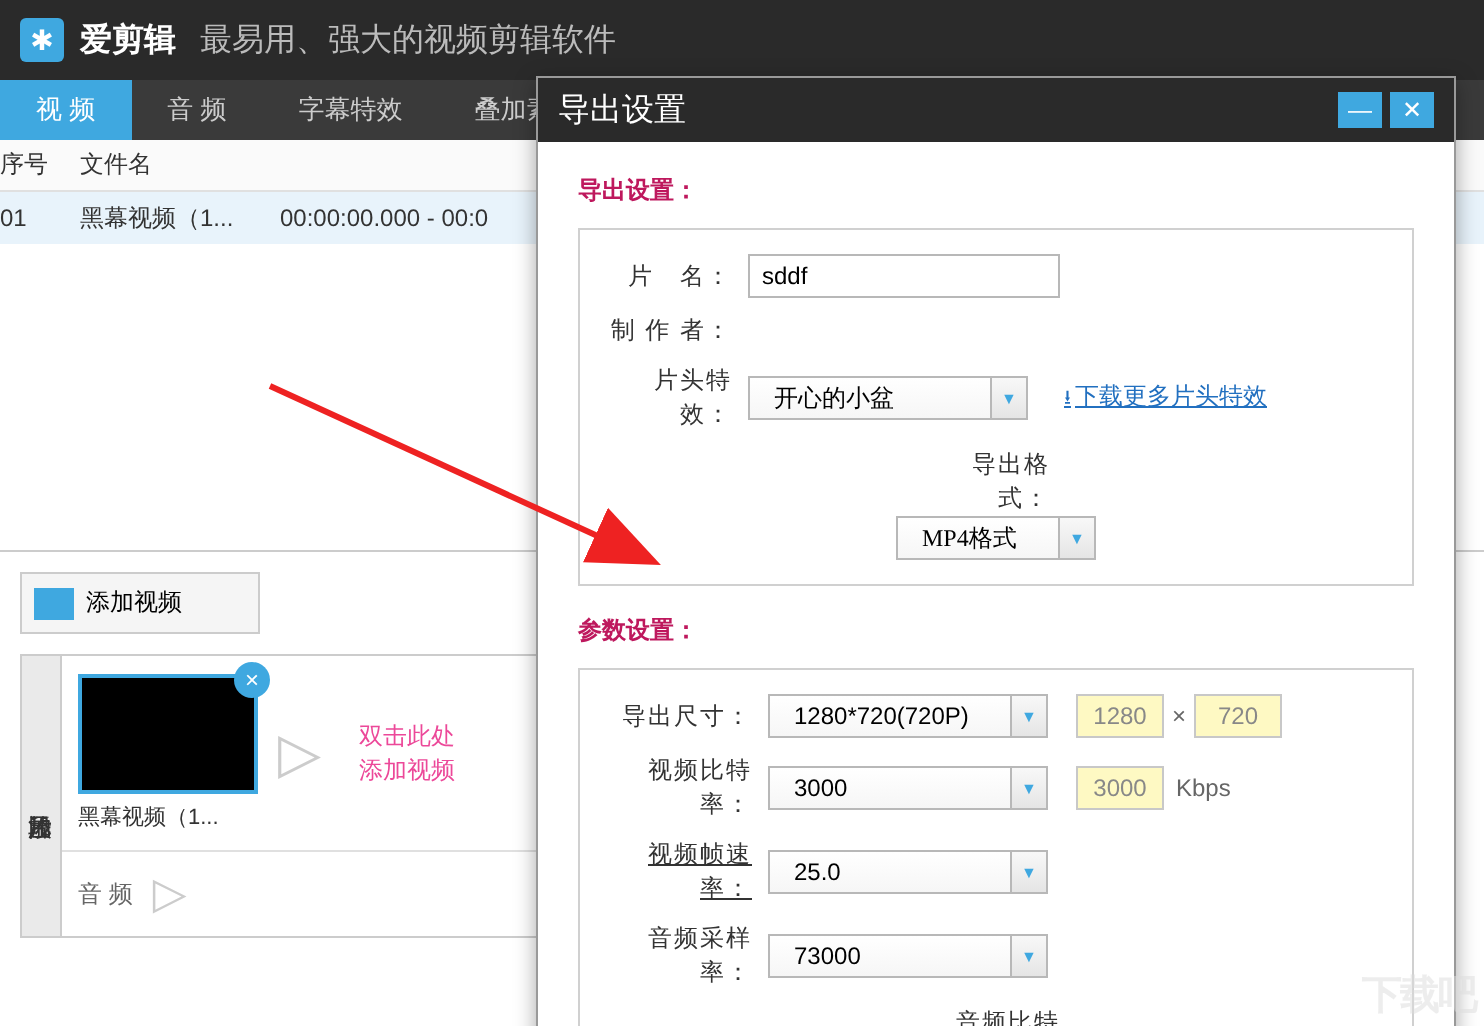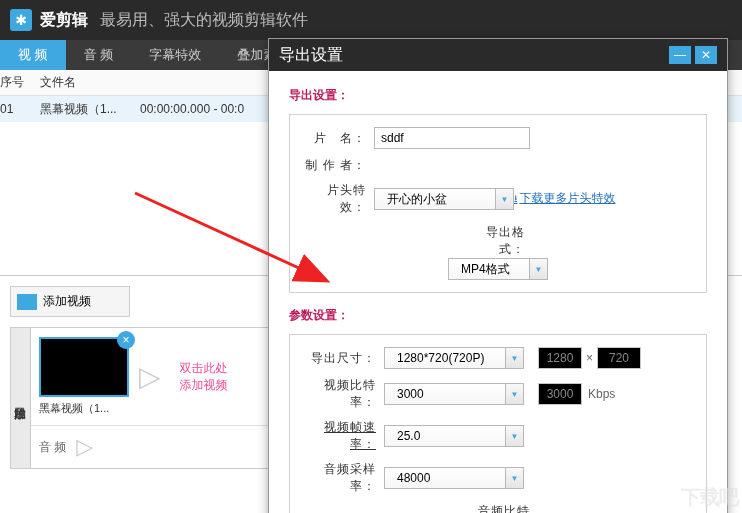--- a/index.html
+++ b/index.html
@@ -46,23 +46,23 @@
 .section-title { font-size: 12px; color: #be185d; font-weight: bold; margin-bottom: 10px; }
 .fieldset { border: 1px solid #d0d0d0; padding: 12px 14px; margin-bottom: 14px; }
 .frow { display: flex; align-items: center; margin-bottom: 8px; font-size: 12px; }
 .frow:last-child { margin-bottom: 0; flex-direction: column; }
 .flabel { width: 62px; text-align: right; margin-right: 8px; color: #333; letter-spacing: 1px; }
 .input, .select { height: 22px; border: 1px solid #b8b8b8; padding: 0 6px; font-size: 12px; background: #fff; font-family: inherit; }
 .input { width: 156px; }
 .select { width: 140px; position: relative; background: linear-gradient(#fff,#f6f6f6); cursor: pointer; display: flex; align-items: center; justify-content: space-between; padding-right: 0; }
 .select .sval { padding-left: 6px; }
 .select .sar { width: 18px; height: 100%; border-left: 1px solid #b8b8b8; display: flex; align-items: center; justify-content: center; background: linear-gradient(#f8f8f8,#e5e5e5); color: #3fa8e0; font-size: 8px; }
-.link { color: #2270c0; text-decoration: underline; cursor: pointer; }
+.link { color: #2270c0; text-decoration: underline; margin-left: 18px; cursor: pointer; }
 .link-icon { color: #2270c0; margin-right: 2px; font-size: 10px; }
-.ro-input { height: 22px; border: 1px solid #c8c8c8; background: #000000; color: #888; padding: 0 6px; font-size: 12px; width: 44px; text-align: center; display: inline-flex; align-items: center; justify-content: center; }
+.ro-input { height: 22px; border: 1px solid #c8c8c8; background: #fef9c3; color: #888; padding: 0 6px; font-size: 12px; width: 44px; text-align: center; display: inline-flex; align-items: center; justify-content: center; }
 .mult { margin: 0 4px; color: #666; }
 .unit { margin-left: 6px; color: #666; }
 
 
 .red-arrow { position: absolute; left: 130px; top: 185px; pointer-events: none; }
 .watermark { position: absolute; right: 4px; bottom: 2px; color: #ddd; font-size: 20px; font-weight: bold; opacity: 0.5; letter-spacing: -1px; }
 </style>
 </head>
 <body>
 
@@ -139,21 +139,21 @@
       <div class="frow">
         <div class="flabel">片头特效：</div>
         <div class="select">
             <span class="sval">开心的小盆</span>
             <span class="sar">▼</span>
           </div>
         <span class="link"><span class="link-icon">⭳</span><span>下载更多片头特效</span></span>
       </div>
       <div class="frow">
         <div class="flabel">导出格式：</div>
-        <div class="select" style="width:100px;">
+        <div class="select" style="width:100px;font-family:Liberation Serif, serif;">
             <span class="sval">MP4格式</span>
             <span class="sar">▼</span>
           </div>
       </div>
     </div>
 
     <div class="section-title">参数设置：</div>
     <div class="fieldset">
       <div class="frow">
         <div class="flabel" style="width:72px;">导出尺寸：</div>
@@ -179,21 +179,21 @@
       <div class="frow">
         <div class="flabel" style="width:72px;text-decoration:underline;">视频帧速率：</div>
         <div class="select">
             <span class="sval">25.0</span>
             <span class="sar">▼</span>
           </div>
       </div>
       <div class="frow">
         <div class="flabel" style="width:72px;">音频采样率：</div>
         <div class="select">
-            <span class="sval">48000</span>
+            <span class="sval">73000</span>
             <span class="sar">▼</span>
           </div>
       </div>
       <div class="frow">
         <div class="flabel" style="width:72px;">音频比特率：</div>
         <div class="select">
             <span class="sval">128</span>
             <span class="sar">▼</span>
           </div>
       </div>

